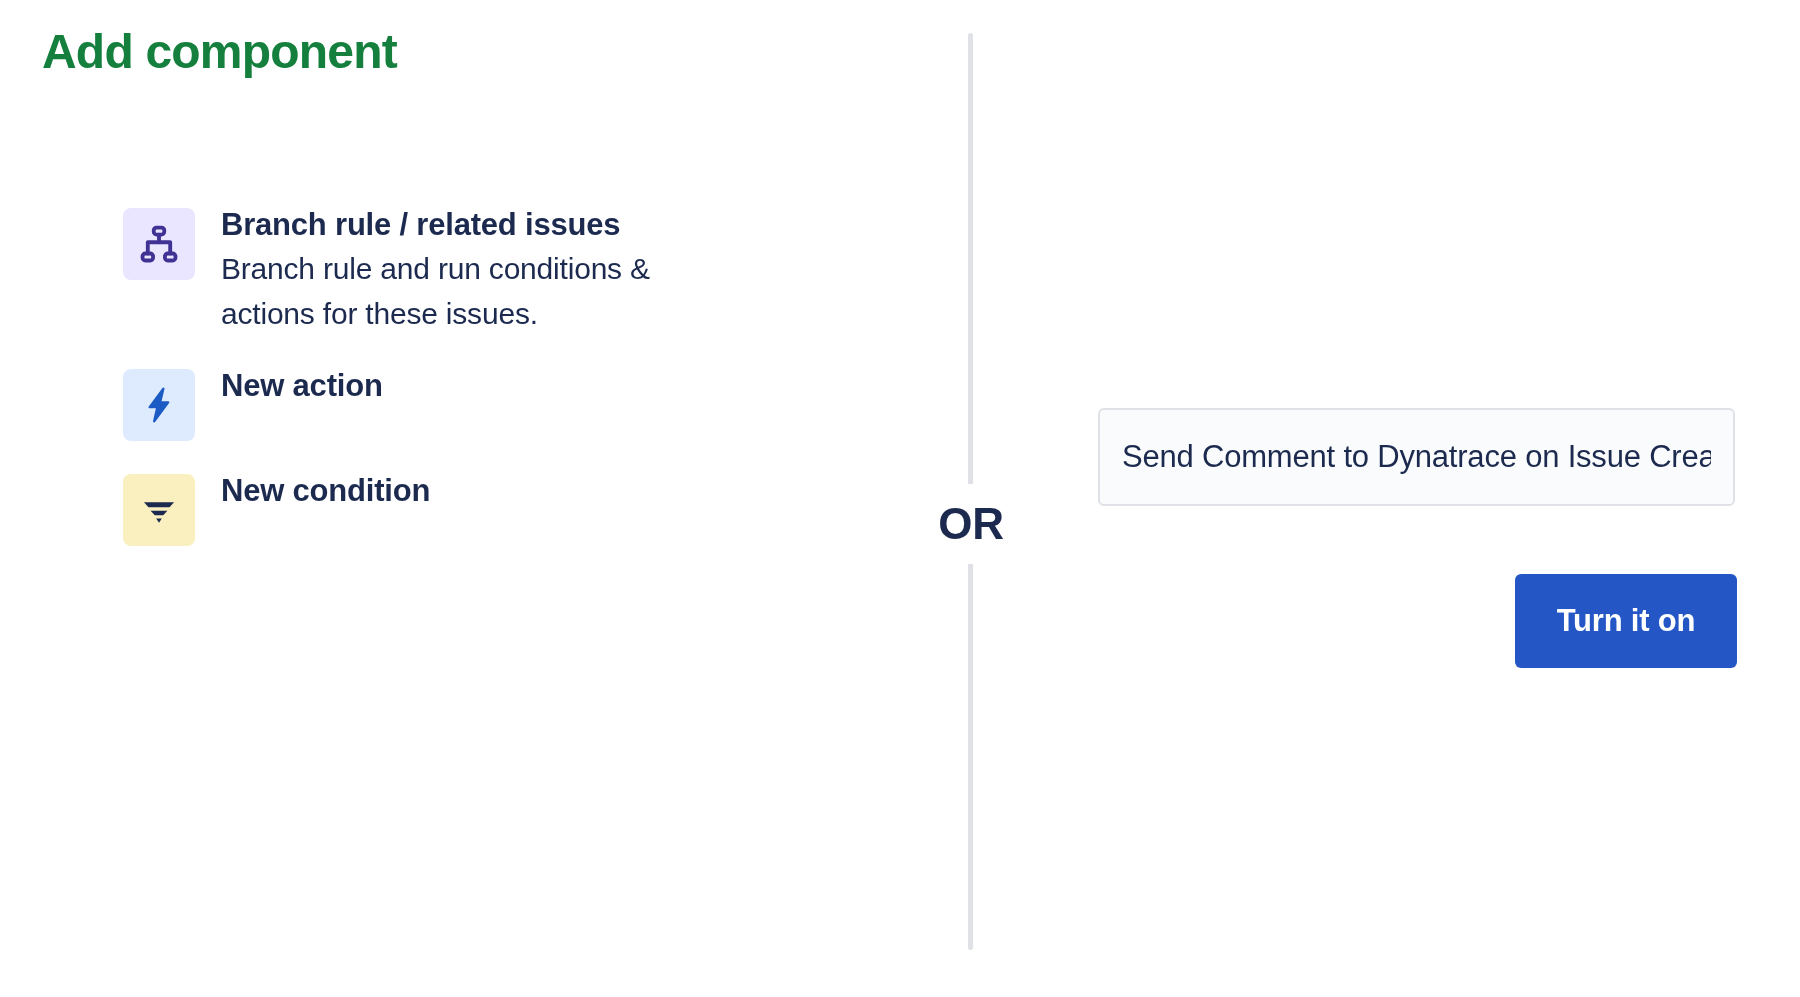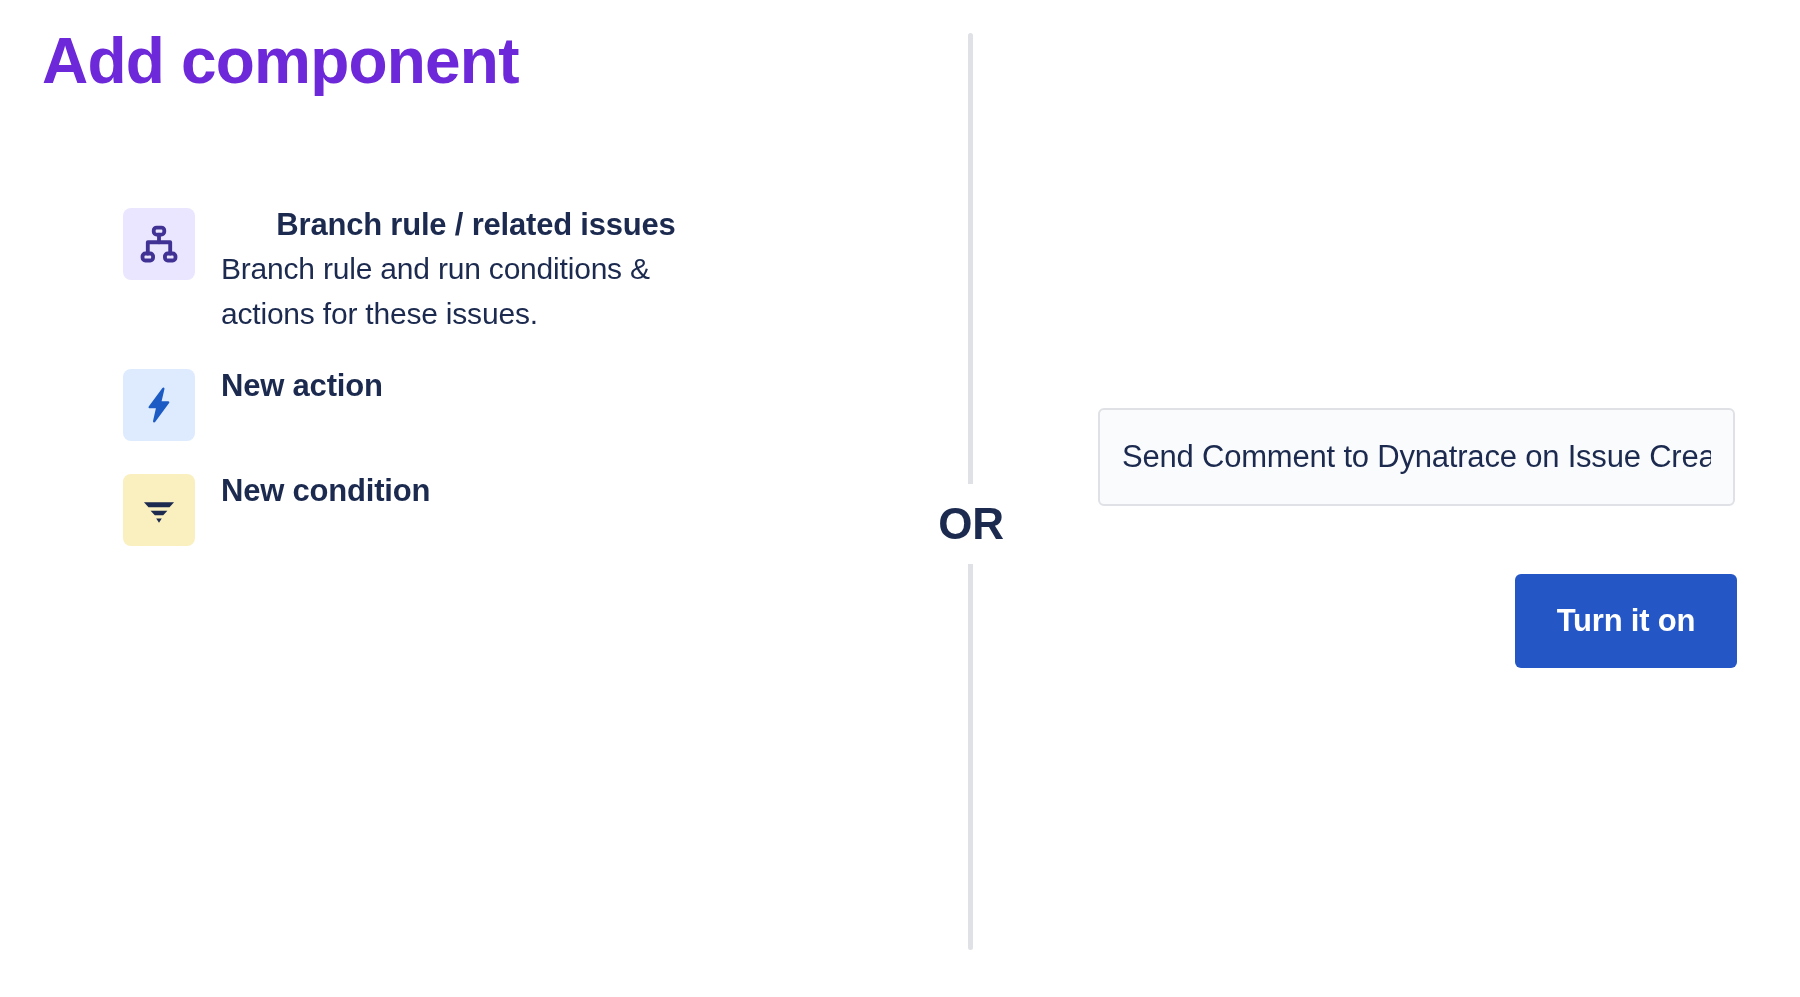--- a/index.html
+++ b/index.html
@@ -15,24 +15,24 @@
     font-family: "Liberation Sans", sans-serif;
     color: #172B4D;
     -webkit-font-smoothing: antialiased;
   }
 
   
   .page-title {
     position: absolute;
     left: 42px;
     top: 26px;
-    font-size: 64px;
+    font-size: 48px;
     font-weight: 700;
     letter-spacing: -0.8px;
-    color: #6d28d9;
+    color: #15803d;
     line-height: 1.1;
     white-space: nowrap;
   }
 
   
   .component-list {
     position: absolute;
     left: 123px;
     top: 205px;
     width: 640px;
@@ -65,21 +65,20 @@
     padding-top: 0px;
     max-width: 510px;
   }
   .component-name {
     font-size: 31px;
     font-weight: 700;
     line-height: 1.30;
     color: #1B2A4E;
     letter-spacing: -0.2px;
     margin: 0 0 1px 0;
-    text-align: center;
   }
   .component-desc {
     font-size: 30px;
     font-weight: 400;
     line-height: 1.50;
     color: #1B2A4E;
     letter-spacing: -0.2px;
     margin: 0;
   }
 

